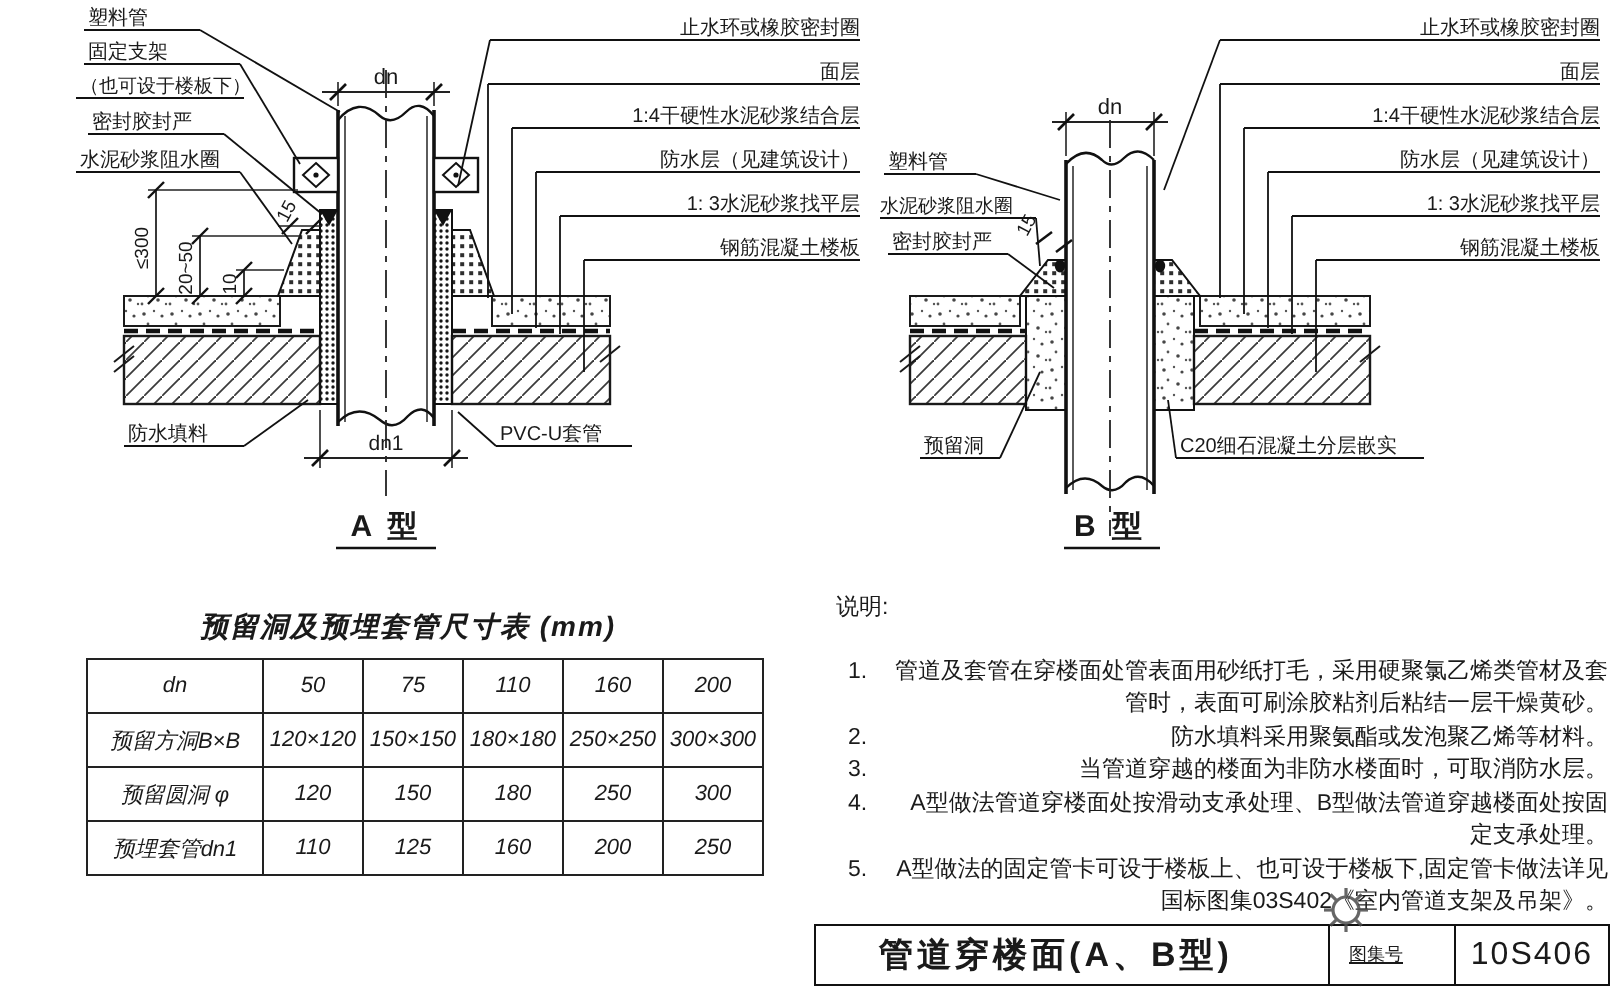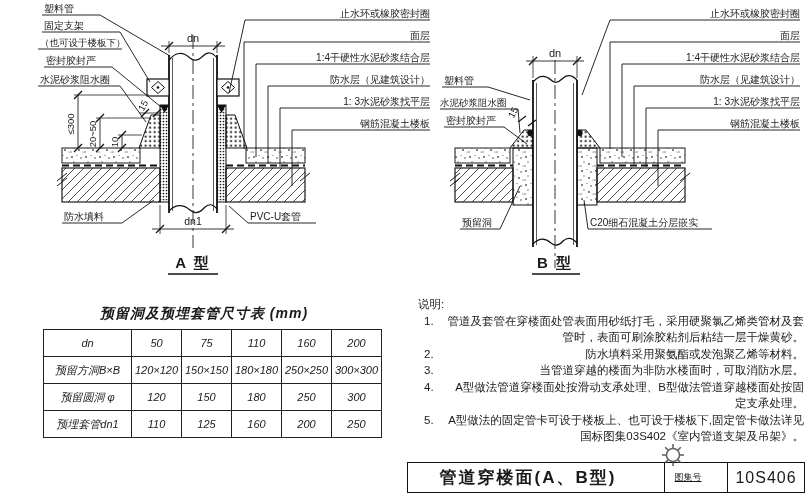--- a/index.html
+++ b/index.html
@@ -15,21 +15,21 @@
   
   .table-wrap{position:absolute;left:43px;top:305px;width:322px;font-style:italic;}
   .table-title{font-size:14px;font-weight:700;text-align:center;margin-bottom:6px;letter-spacing:1px;}
   table.size{border-collapse:collapse;width:322px;table-layout:fixed;}
   table.size td{border:1.4px solid #222;text-align:center;font-size:11px;height:26px;padding:0 1px;}
   table.size td.c0{width:85px;}
   table.size td.cv{width:47px;}
 
   
   .notes{position:absolute;left:418px;top:297px;width:386px;font-size:11.5px;line-height:1.38;}
-  .notes-heading{margin-bottom:1px;}
+  .notes-heading{margin-bottom:16px;}
   .note-item{display:flex;margin-bottom:1px;}
   .note-num{width:22px;flex:0 0 22px;text-align:left;padding-left:6px;}
   .note-text{flex:1;text-align:right;}
 
   
   .title-block{
     position:absolute;left:407px;top:462px;width:396px;height:29px;
     border:1.6px solid #111;display:flex;align-items:stretch;background:#fff;gap:16px;
   }
   .tb-title{flex:1;display:flex;align-items:center;justify-content:center;

